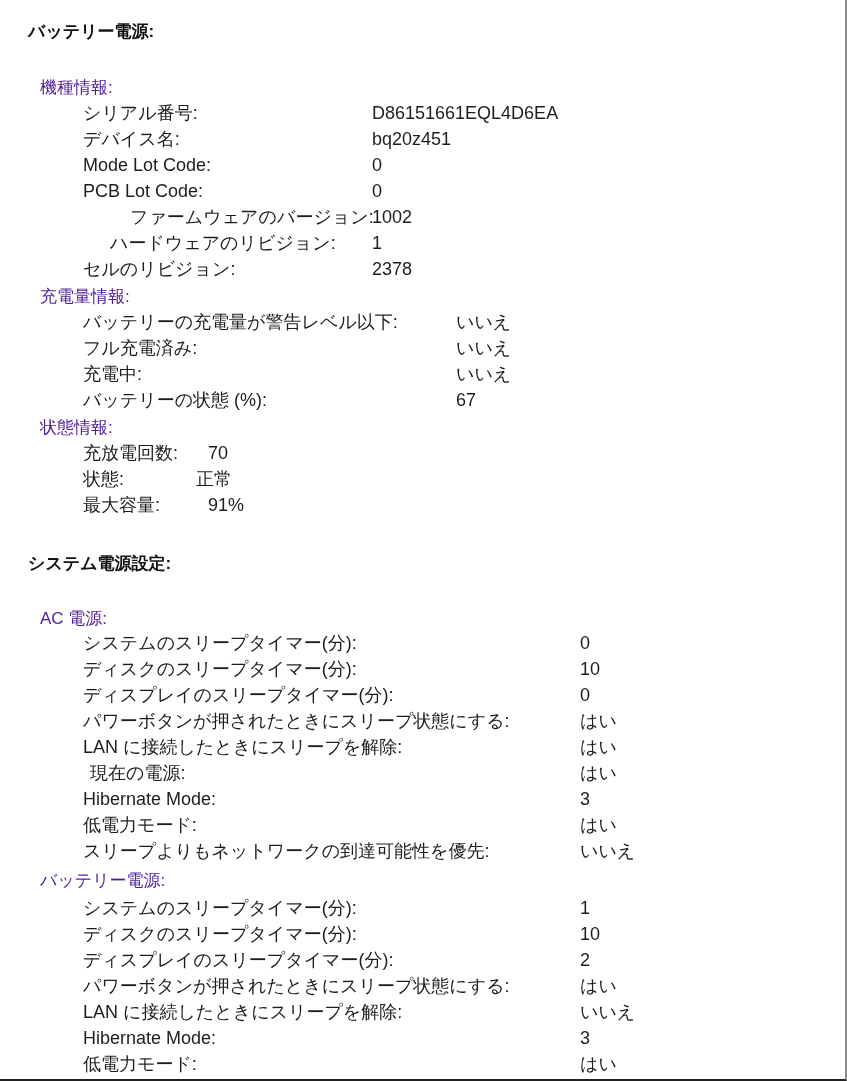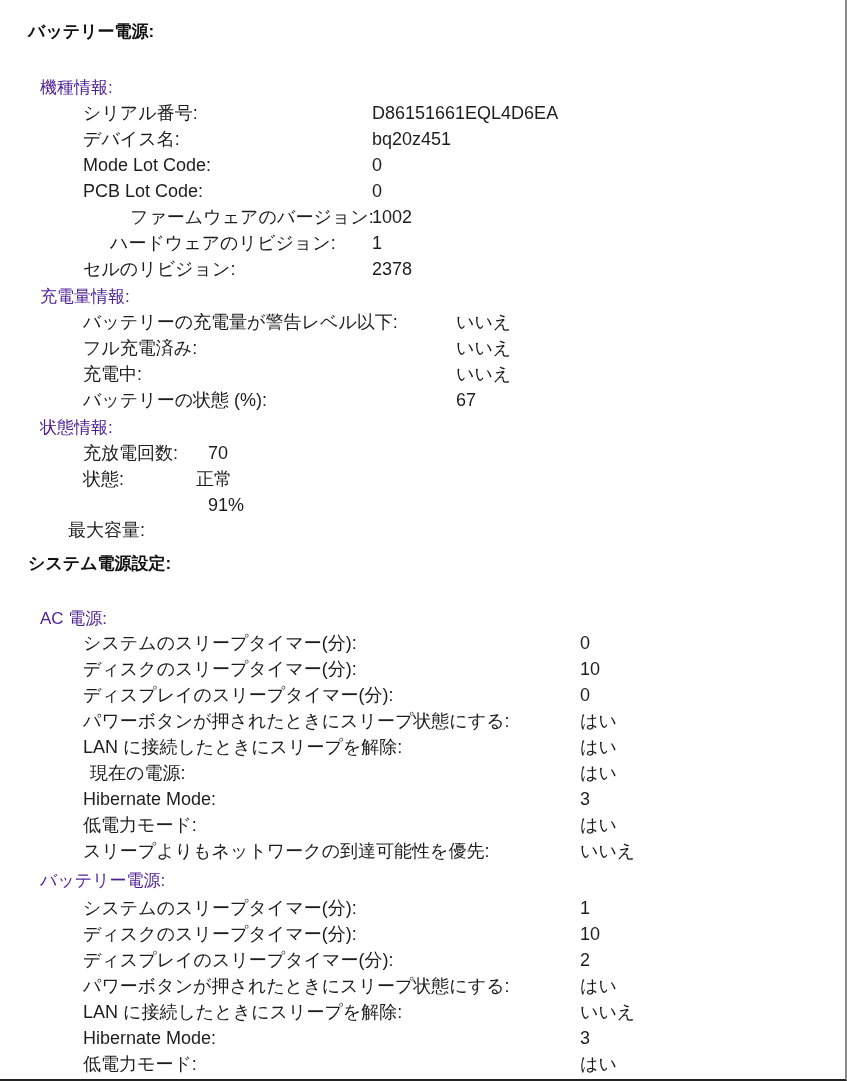--- a/index.html
+++ b/index.html
@@ -82,21 +82,21 @@
 <div>
   <div class="abs row" style="left:0; top:440px;">
     <span class="lbl" style="left:83px;">充放電回数:</span>
     <span class="val" style="left:208px;">70</span>
   </div>
   <div class="abs row" style="left:0; top:466px;">
     <span class="lbl" style="left:83px;text-align:right;">状態:</span>
     <span class="val" style="left:196px;">正常</span>
   </div>
   <div class="abs row" style="left:0; top:492px;">
-    <span class="lbl" style="left:68px;margin-top:25px;">最大容量:</span>
+    <span class="lbl" style="left:83px;">最大容量:</span>
     <span class="val" style="left:208px;">91%</span>
   </div>
 </div>
 
 <div class="abs h1" style="left:28px; top:552px;">システム電源設定:</div>
 
 <div class="abs h2" style="left:40px; top:607px;">AC 電源:</div>
 <div>
   <div class="abs row" style="left:0; top:630px;">
     <span class="lbl" style="left:83px;">システムのスリープタイマー(分):</span>

